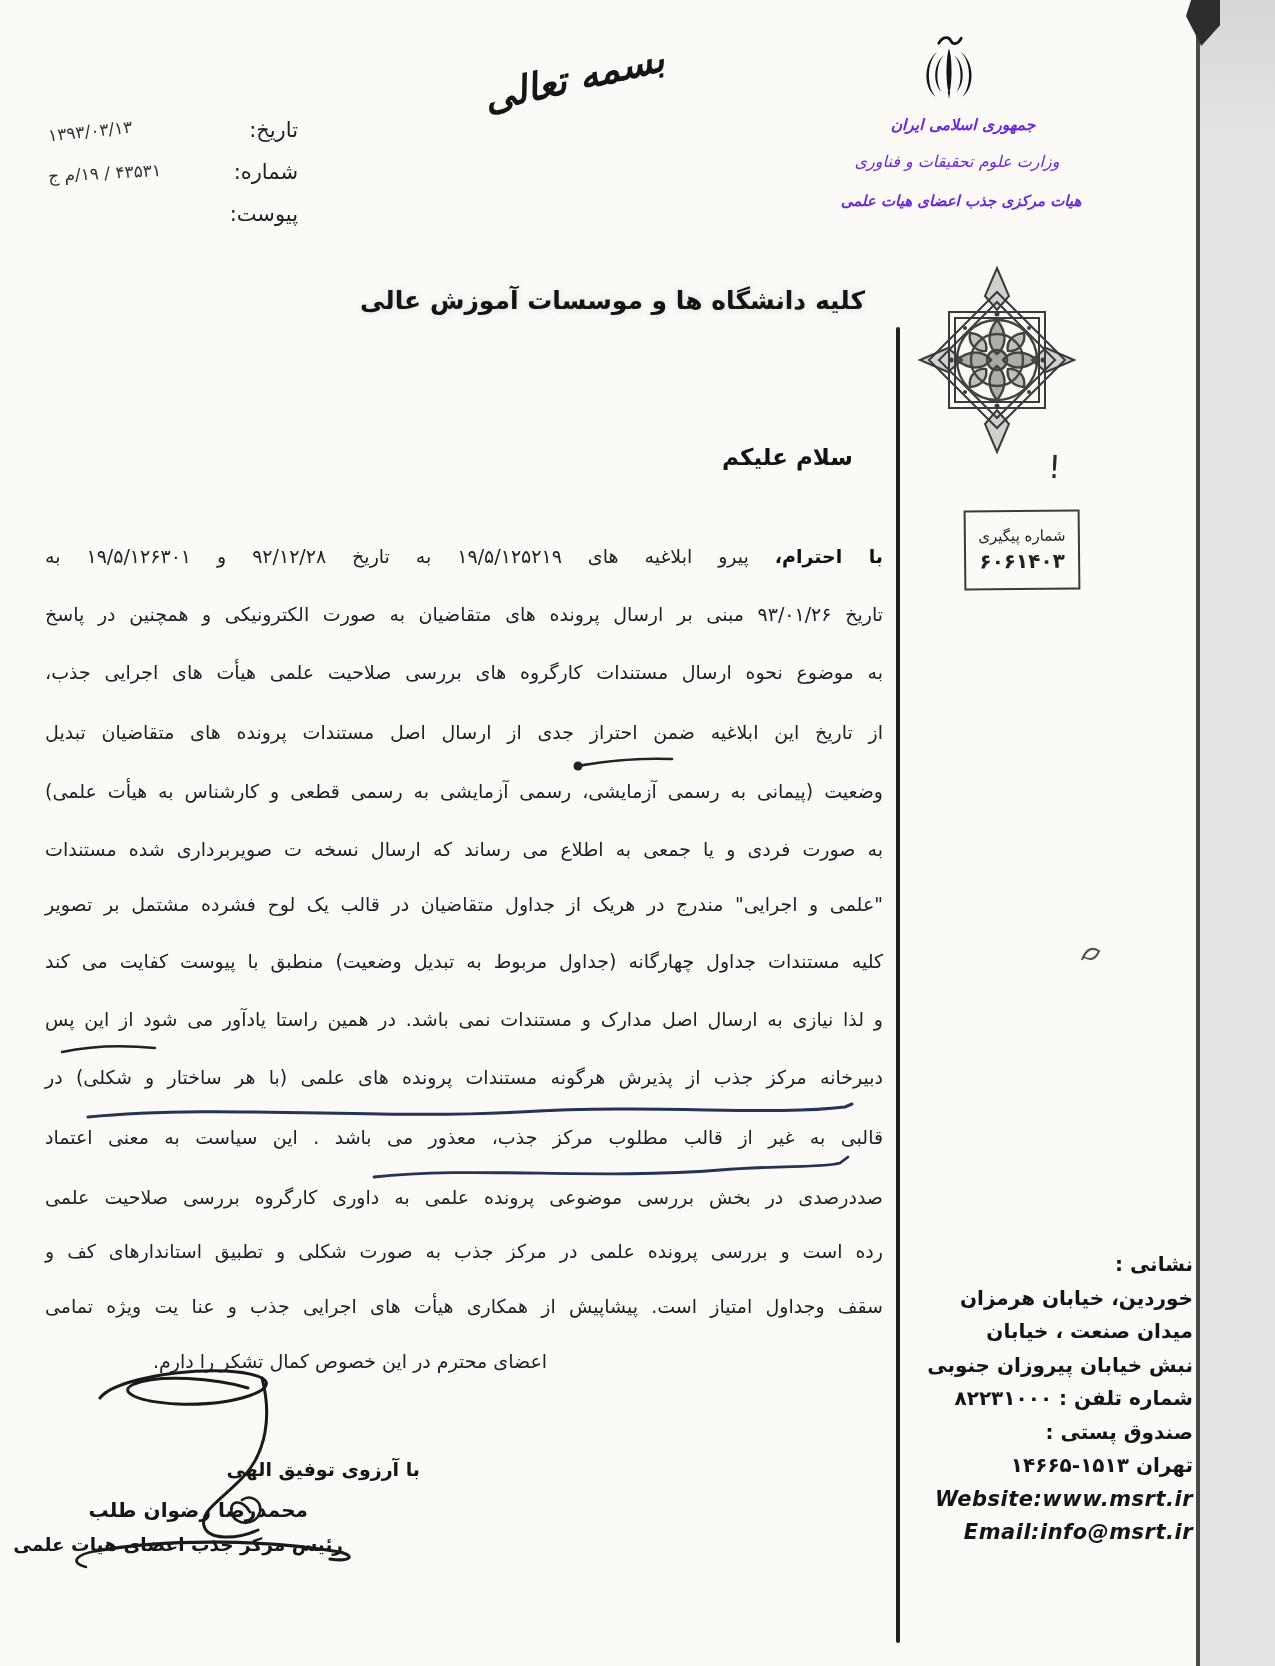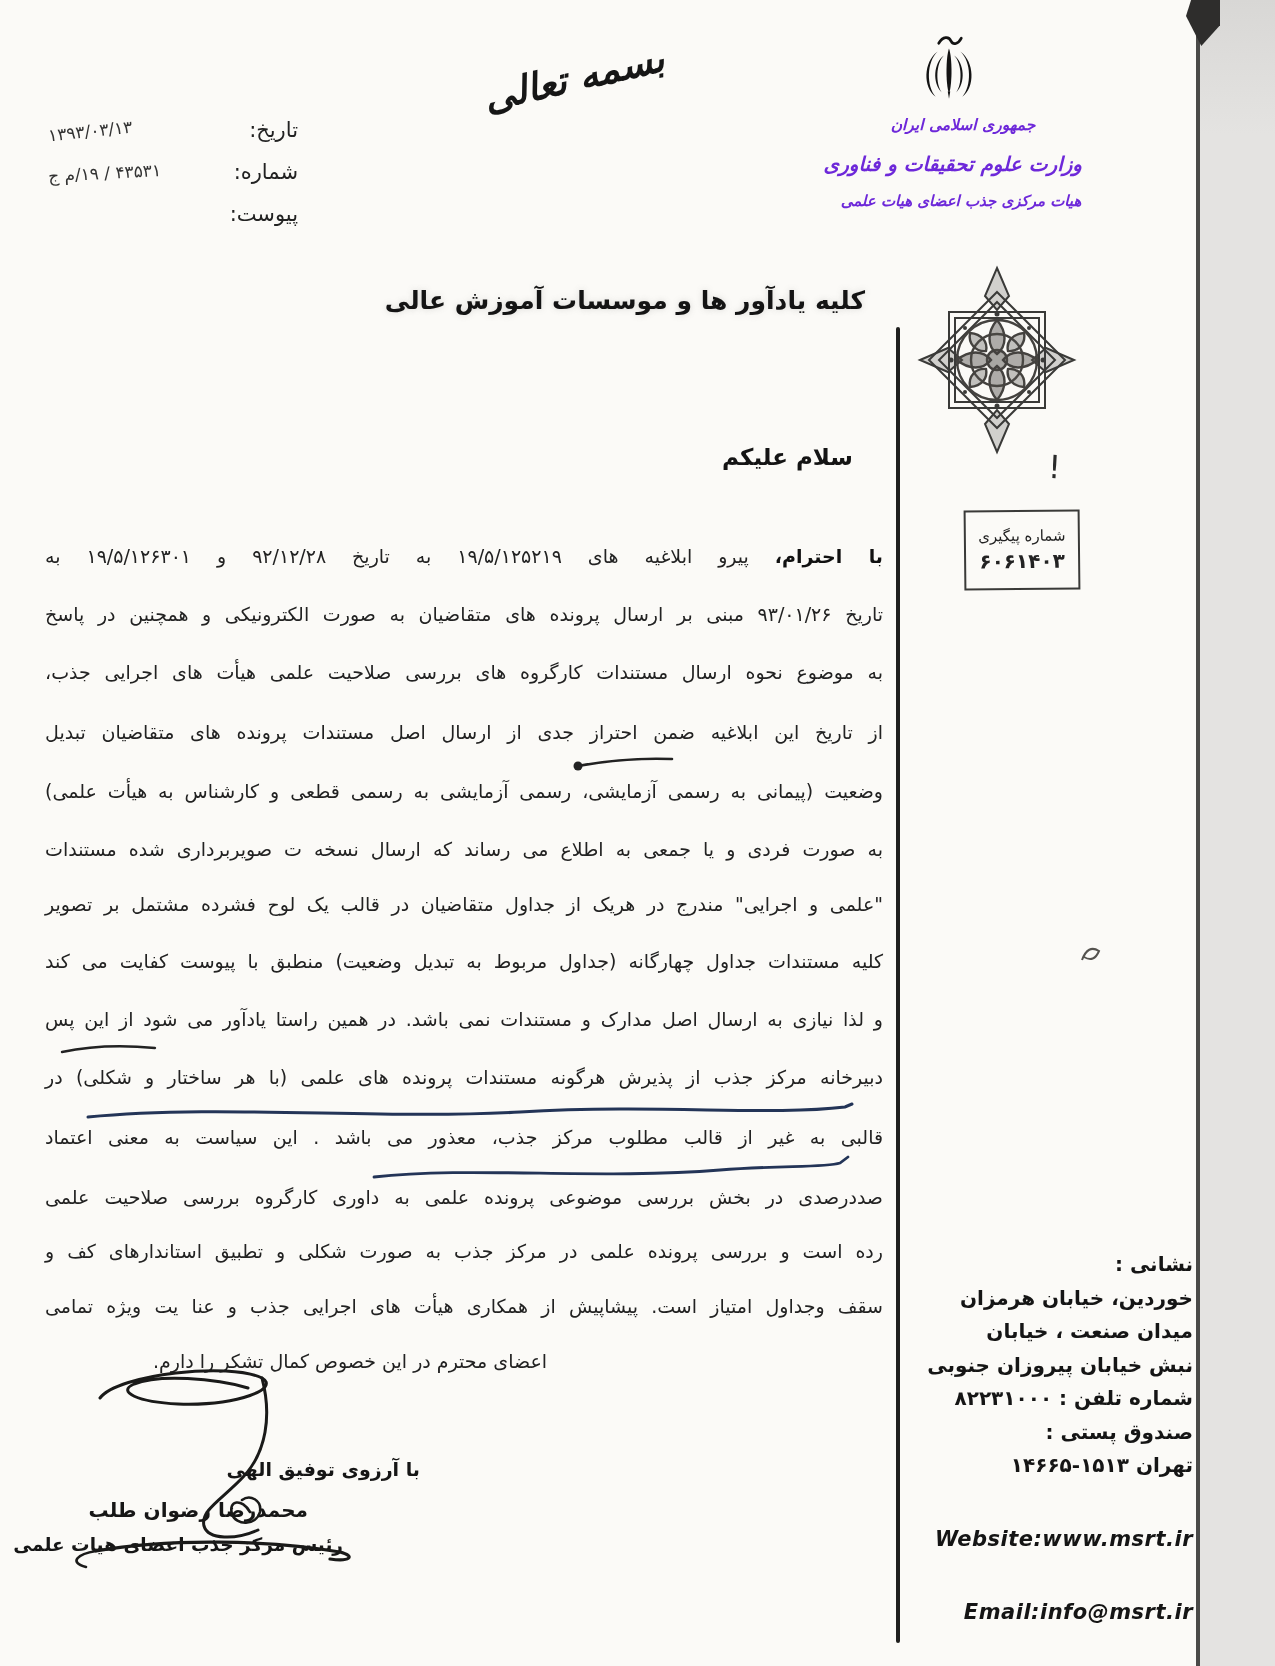--- a/index.html
+++ b/index.html
@@ -34,21 +34,21 @@
   
   .besmele{
     position:absolute;left:470px;top:38px;width:210px;height:90px;
     font-size:38px;font-style:italic;font-weight:bold;color:#161616;
     transform:rotate(-13deg);text-align:center;line-height:80px;
   }
   
   .emblem{position:absolute;left:918px;top:34px;width:62px;height:76px;}
   .lh{position:absolute;width:250px;text-align:center;font-style:italic;color:#6d28d9;direction:rtl;white-space:nowrap;}
   .lh1{left:838px;top:116px;font-size:15.5px;font-weight:600;}
-  .lh2{left:832px;top:152px;font-size:20px;font-weight:700;}
+  .lh2{left:832px;top:152px;font-size:16px;font-weight:400;}
   .lh3{left:828px;top:192px;width:266px;font-size:15px;font-weight:600;}
   
   .addressee{
     position:absolute;left:405px;top:286px;width:460px;direction:rtl;text-align:right;
     font-size:25px;font-weight:bold;white-space:nowrap;color:#141414;
     text-shadow:0 0 6px rgba(120,120,120,.25);
   }
   .greeting{
     position:absolute;left:722px;top:444px;width:136px;direction:rtl;text-align:left;
     font-size:23px;font-weight:bold;color:#141414;white-space:nowrap;
@@ -78,21 +78,21 @@
     left:150px;width:400px;text-align:center;text-align-last:center;
   }
   
   .sig-line{position:absolute;direction:rtl;font-weight:bold;color:#161616;white-space:nowrap;}
   .sig1{left:240px;top:1458px;width:180px;font-size:19px;}
   .sig2{left:108px;top:1498px;width:200px;font-size:20px;}
   .sig3{left:58px;top:1534px;width:285px;font-size:18.5px;}
   
   .address{position:absolute;left:905px;top:1248px;width:288px;direction:rtl;text-align:right;}
   .addr-line{font-size:20px;font-weight:bold;color:#151515;line-height:33.5px;white-space:nowrap;}
-  .addr-latin{font-style:italic;font-size:21px;direction:ltr;letter-spacing:.5px;margin-top:40px;}
+  .addr-latin{font-style:italic;font-size:21px;direction:ltr;letter-spacing:.5px;}
   
   .overlay{position:absolute;left:0;top:0;width:1275px;height:1666px;pointer-events:none;}
 </style>
 </head>
 <body>
 
 <div class="paper"></div>
 <div class="scan-strip"></div>
 <div class="paper-edge"></div>
 <div class="corner-shadow"></div>
@@ -123,21 +123,21 @@
     <path d="M19 17 C5 27 4.5 52 17 61 C8 51 8 27 19 17 Z"></path>
     <path d="M41 17 C55 27 55.5 52 43 61 C52 51 52 27 41 17 Z"></path>
   </g>
   <path d="M20 9 C24 2 30 2 32 7 C34 11 39 10 42 4" fill="none" stroke="#141414" stroke-width="2.6" stroke-linecap="round"></path>
 </svg>
 
 <div class="lh lh1">جمهوری اسلامی ایران</div>
 <div class="lh lh2">وزارت علوم تحقیقات و فناوری</div>
 <div class="lh lh3">هیات مرکزی جذب اعضای هیات علمی</div>
 
-<div class="addressee">کلیه یادآور ها و موسسات آموزش عالی</div>
+<div class="addressee">کلیه دانشگاه ها و موسسات آموزش عالی</div>
 
 <svg class="seal" viewBox="0 0 170 196">
   <g fill="none" stroke="#3a3a38" stroke-width="2">
     <path d="M85 6 L97 34 L85 48 L73 34 Z" fill="#55534f" fill-opacity=".25"></path>
     <path d="M85 190 L97 162 L85 148 L73 162 Z" fill="#55534f" fill-opacity=".25"></path>
     <path d="M8 98 L36 86 L50 98 L36 110 Z" fill="#55534f" fill-opacity=".25"></path>
     <path d="M162 98 L134 86 L120 98 L134 110 Z" fill="#55534f" fill-opacity=".25"></path>
     <rect x="37" y="50" width="96" height="96"></rect>
     <rect x="43" y="56" width="84" height="84"></rect>
     <path d="M85 30 L153 98 L85 166 L17 98 Z"></path>

